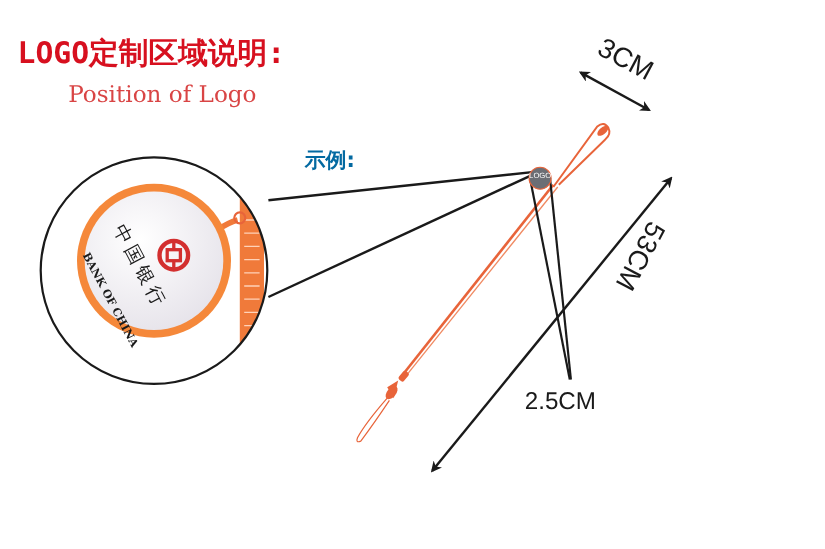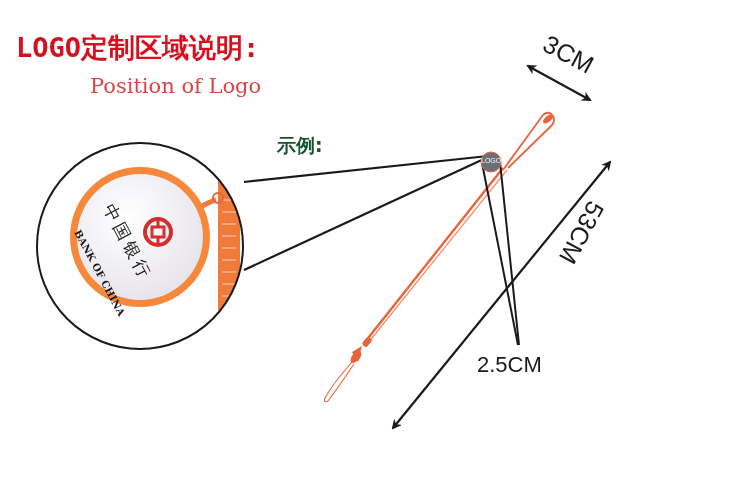--- a/index.html
+++ b/index.html
@@ -1,20 +1,20 @@
 <!DOCTYPE html>
 <html><head>
   <meta charset="utf-8">
   <style>
     html, body { margin: 0; padding: 0; background: #ffffff; }
     body { width: 750px; height: 499px; position: relative; overflow: hidden; font-family: "DejaVu Sans", sans-serif; }
     .abs { position: absolute; }
     #title-cn { left: 16px; top: 30px; font-family: "DejaVu Sans Mono", monospace; font-weight: bold; font-size: 27px; color: #d7101f; letter-spacing: 0px; white-space: nowrap; }
-    #title-en { left: 90px; top: 74px; font-family: "DejaVu Serif", serif; font-size: 21px; color: #d94545; white-space: nowrap; }
-    #example-label { left: 277px; top: 133px; font-size: 19px; font-weight: bold; color: #14532d; white-space: nowrap; }
+    #title-en { left: 62px; top: 74px; font-family: "DejaVu Serif", serif; font-size: 21px; color: #d94545; white-space: nowrap; }
+    #example-label { left: 277px; top: 133px; font-size: 19px; font-weight: bold; color: #0369a1; white-space: nowrap; }
     .dim { color: #1a1a1a; font-family: "Liberation Sans", sans-serif; font-size: 23px; white-space: nowrap; transform-origin: center center; }
     #dim-3cm { left: 542px; top: 40px; transform: rotate(28deg); font-size: 25px; }
     #dim-53cm { left: 548px; top: 218px; transform: rotate(118deg); font-size: 25px; }
     #dim-25cm { left: 477px; top: 352px; font-size: 22px; text-align: right; }
     svg.layer { position: absolute; left: 0; top: 0; }
   </style>
 </head>
 <body>
 
 <svg class="layer" width="750" height="499" viewBox="0 0 750 499">

